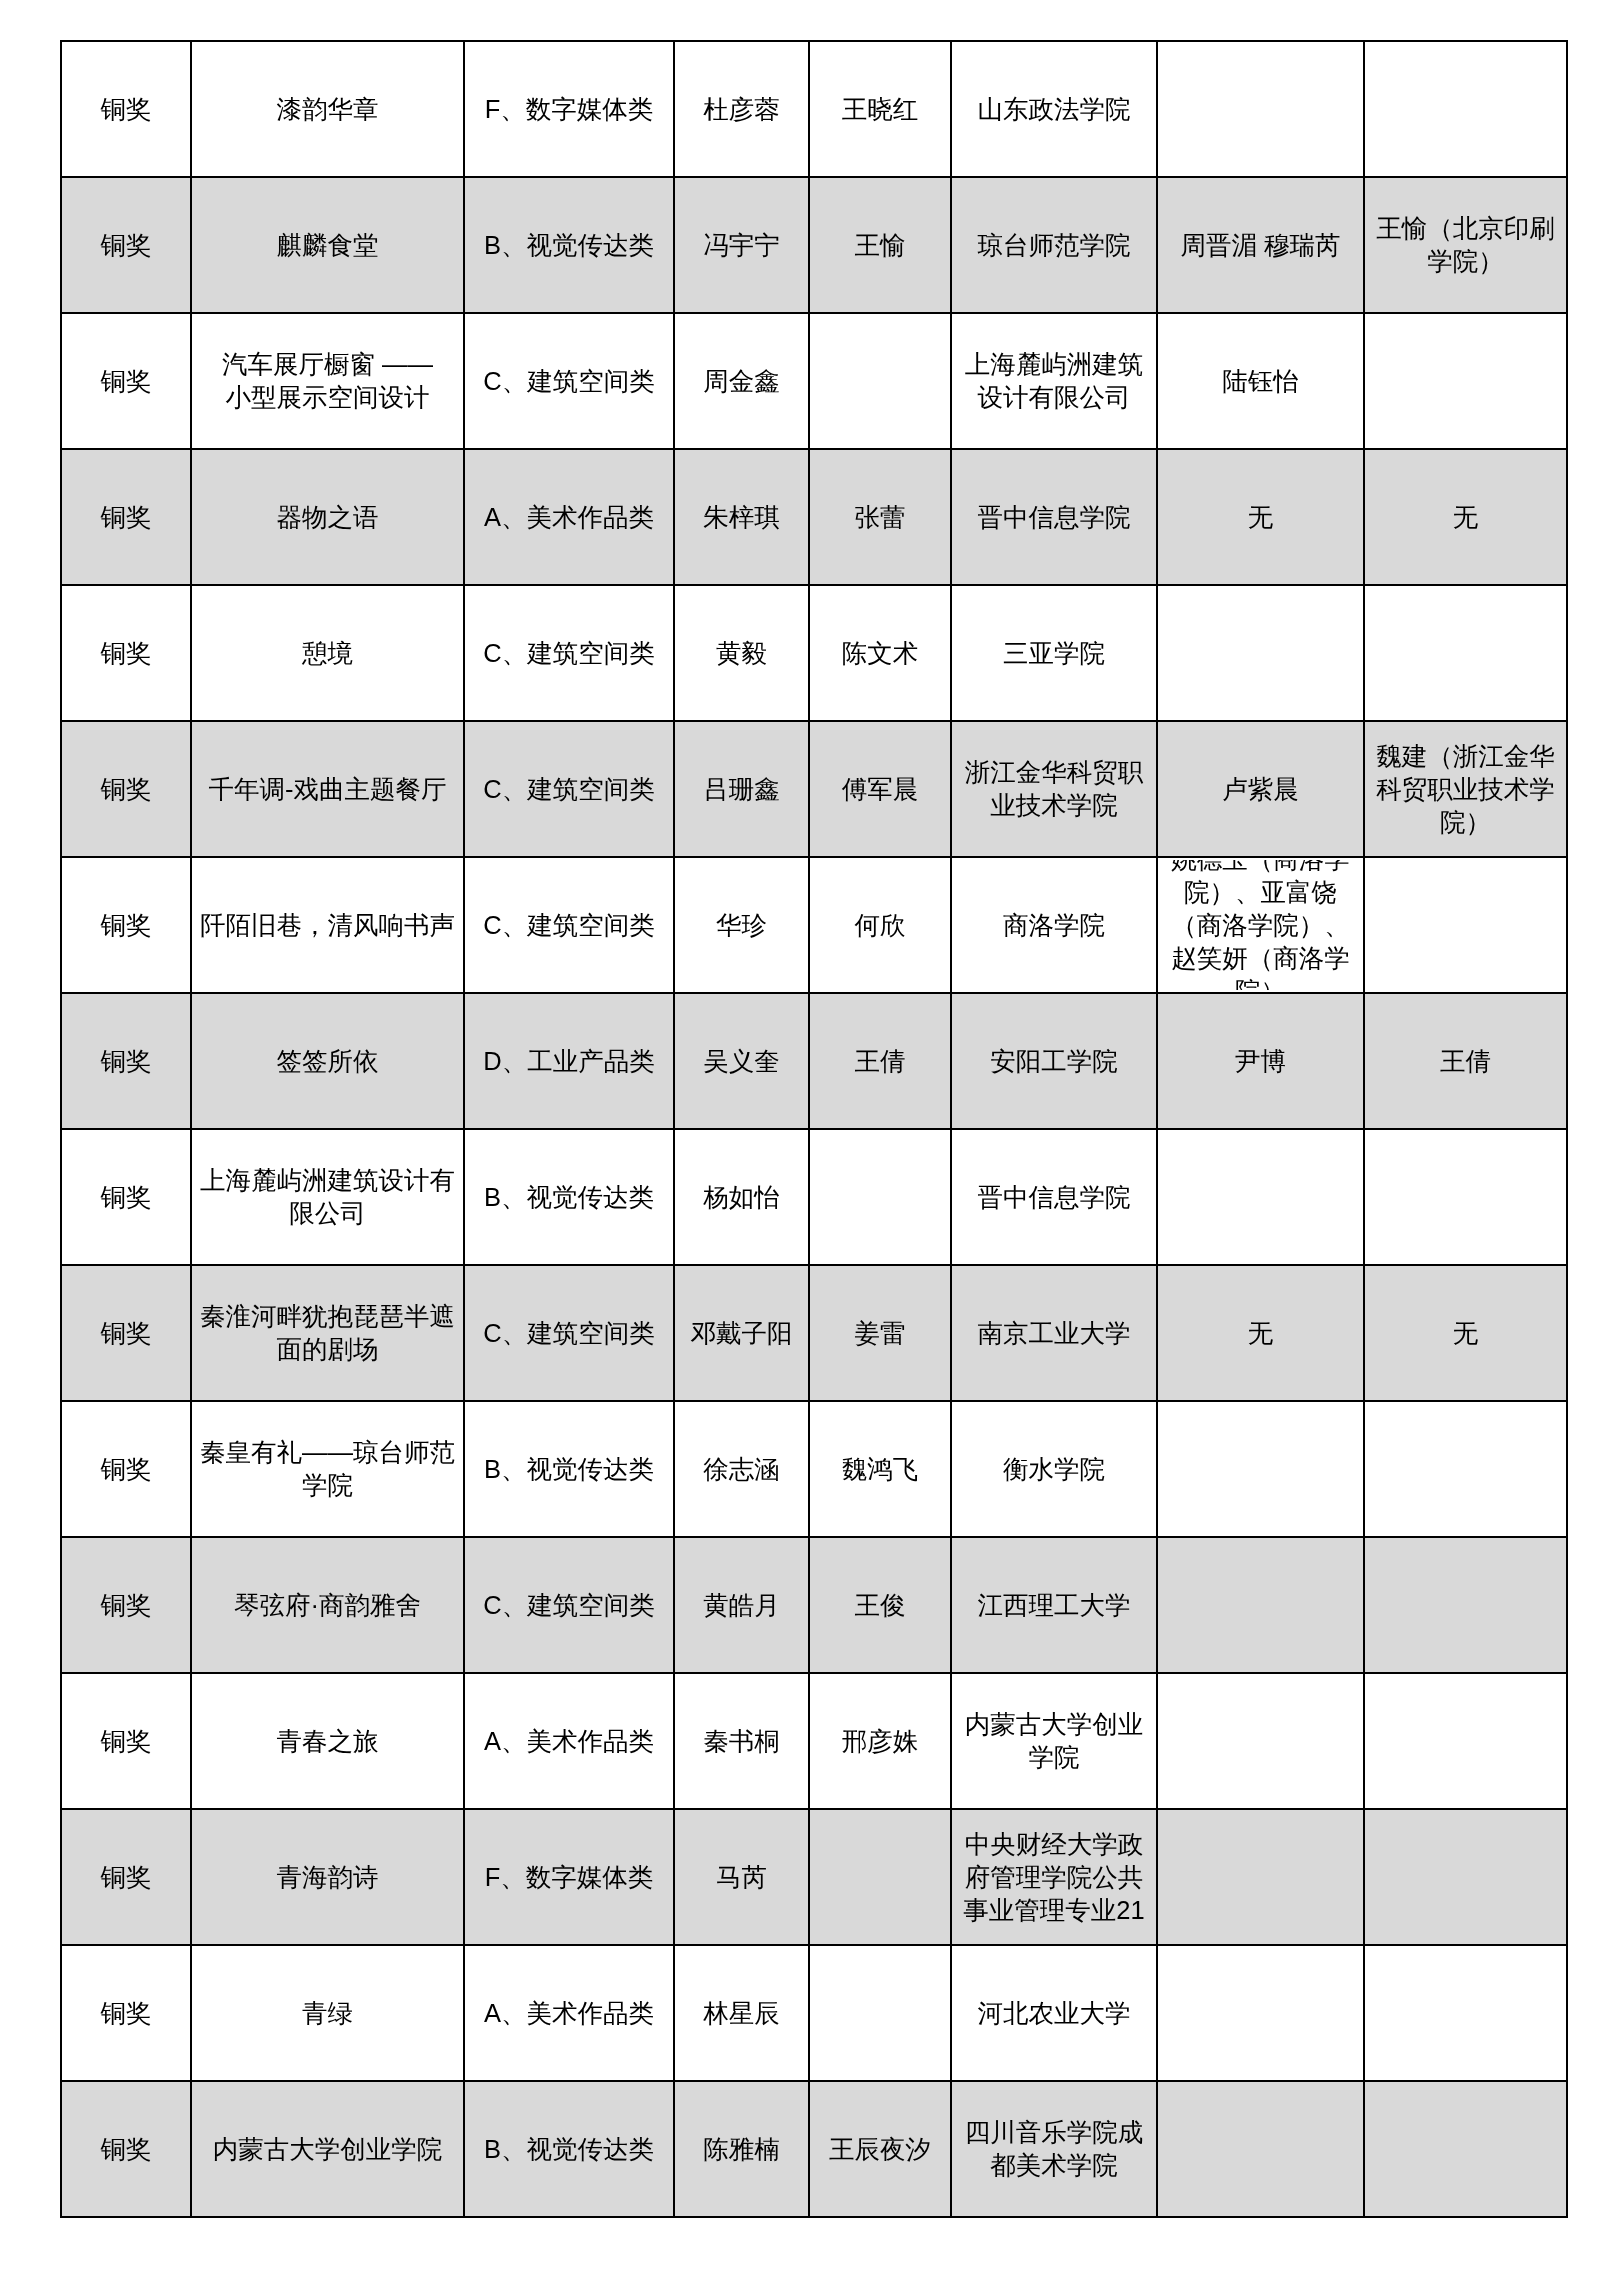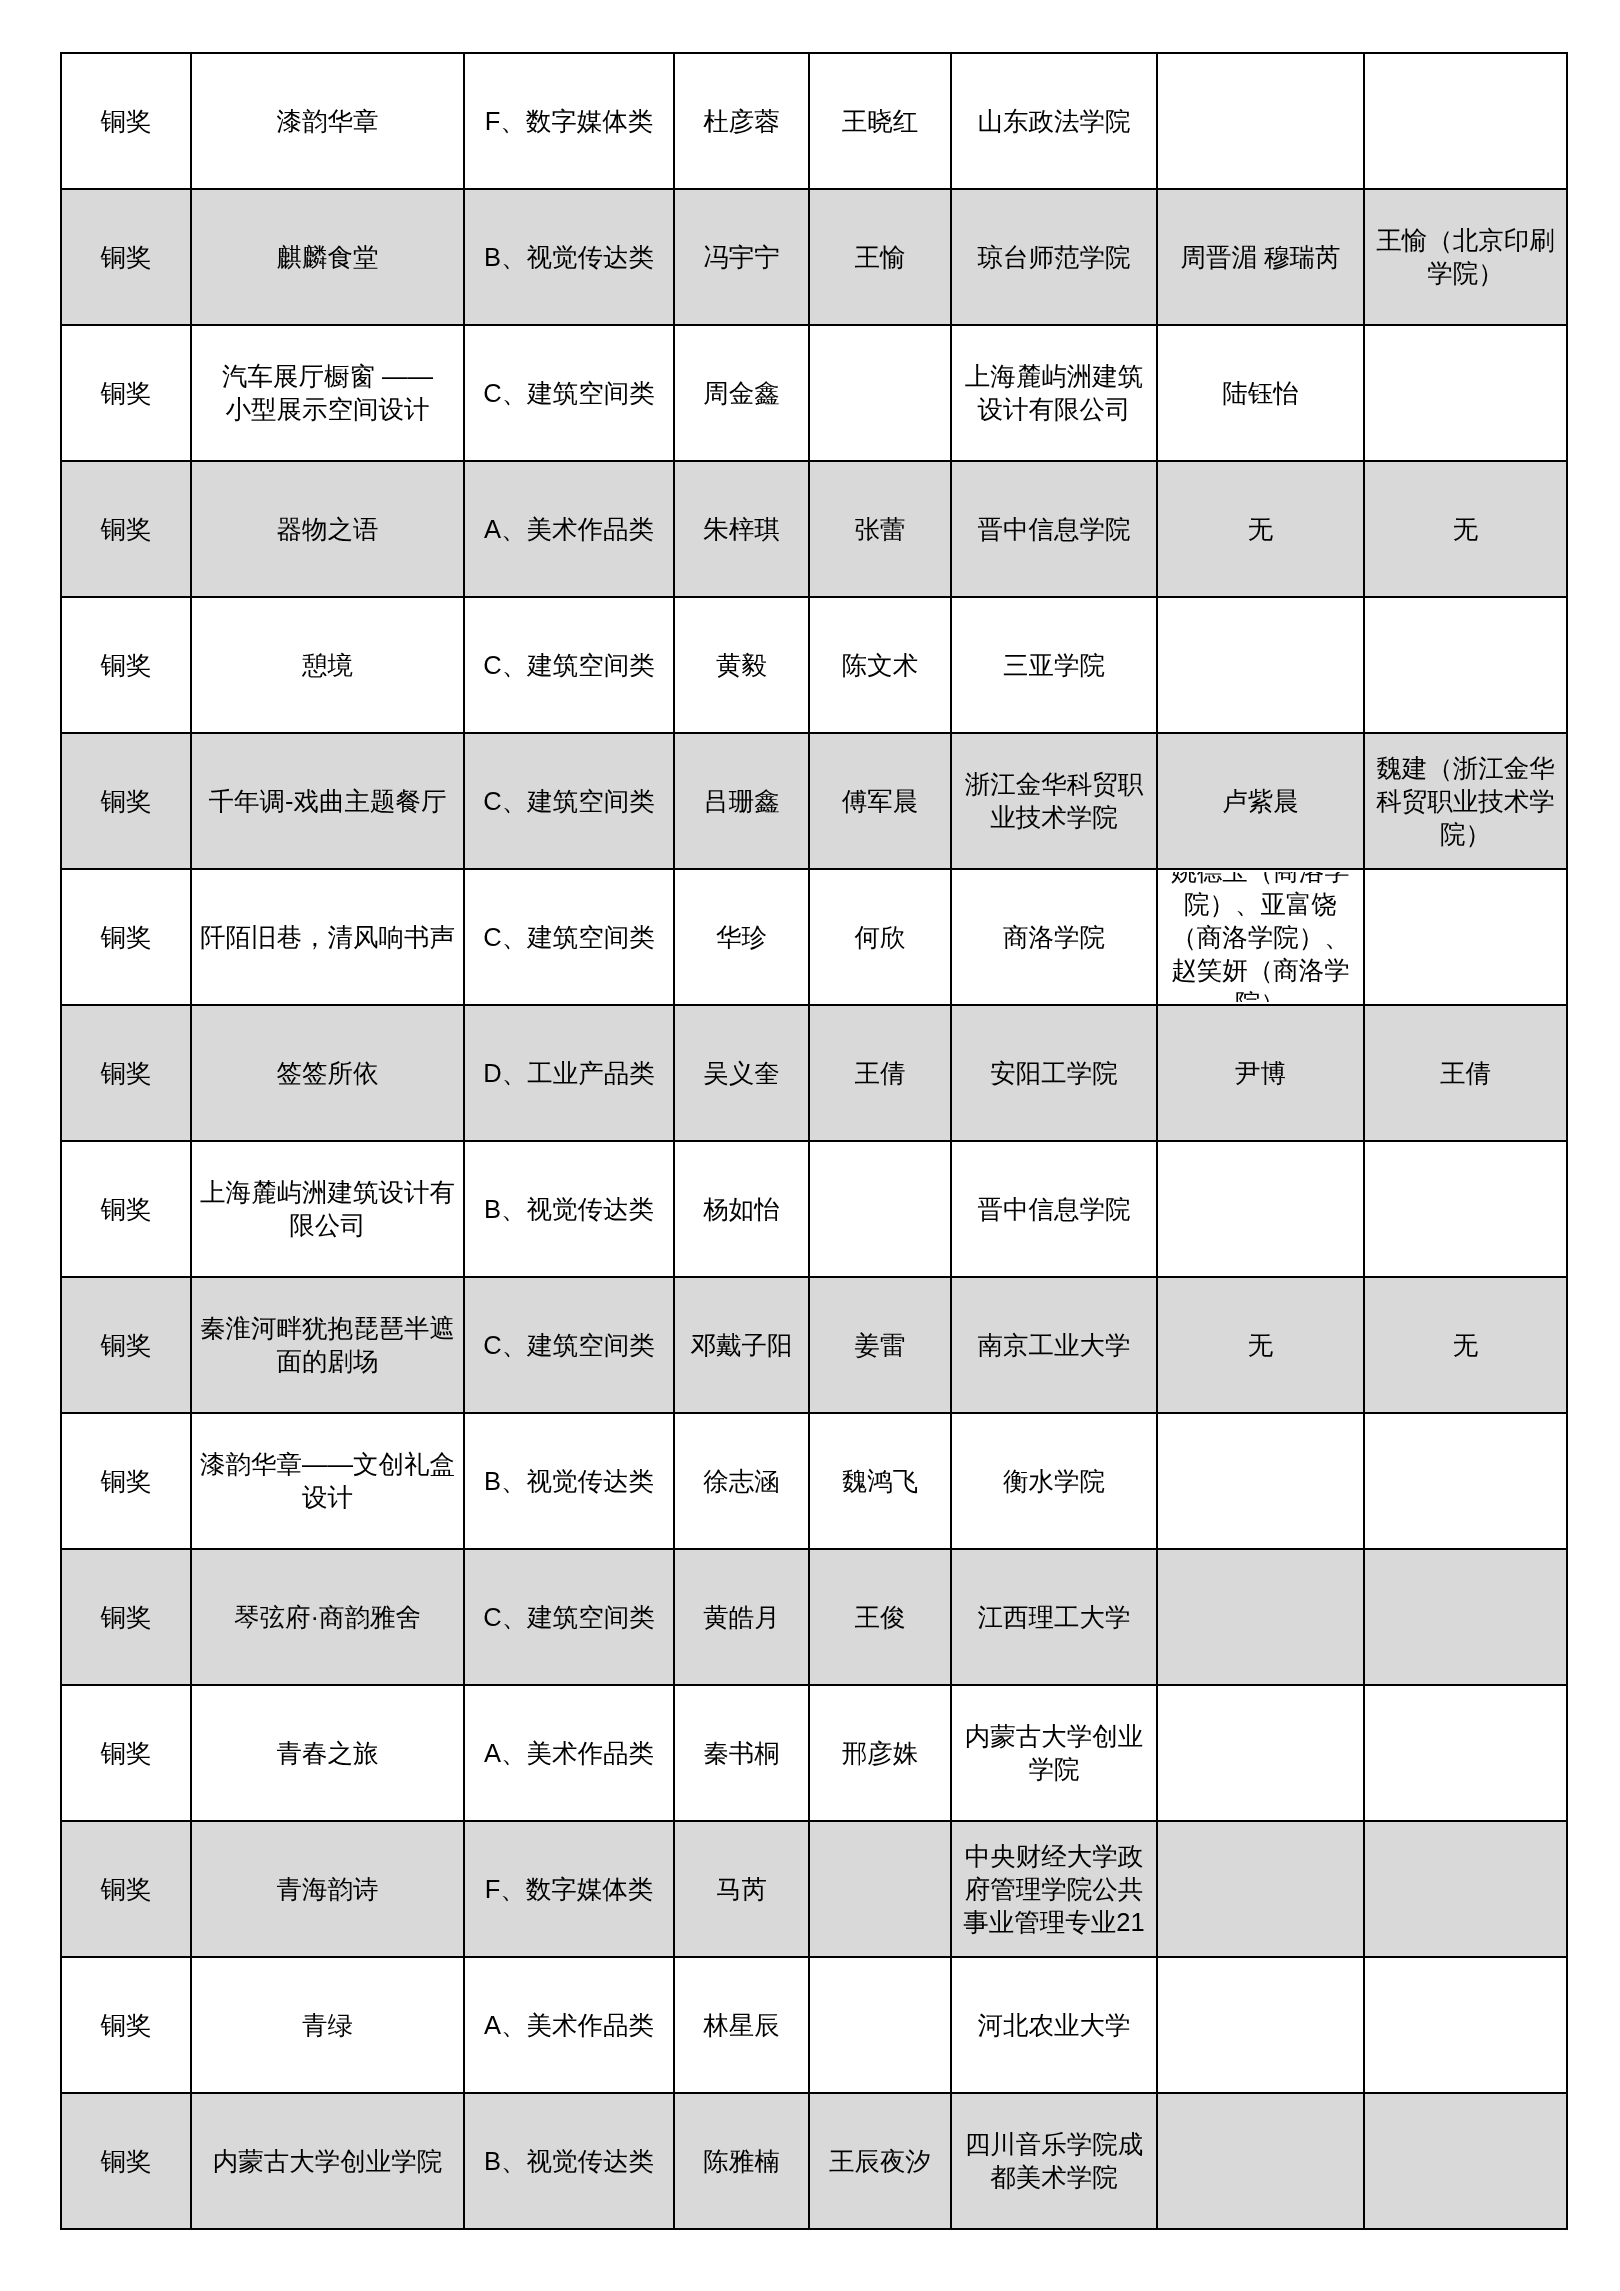--- a/index.html
+++ b/index.html
@@ -11,21 +11,21 @@
   .page {
     position: relative;
     width: 1620px;
     height: 2292px;
     background: #ffffff;
     overflow: hidden;
   }
   table.awards {
     position: absolute;
     left: 60px;
-    top: 52px;
+    top: 40px;
     border-collapse: collapse;
     table-layout: fixed;
   }
   col.c1 { width: 130px; }
   col.c2 { width: 273px; }
   col.c3 { width: 210px; }
   col.c4 { width: 135px; }
   col.c5 { width: 142px; }
   col.c6 { width: 206px; }
   col.c7 { width: 207px; }
@@ -331,21 +331,21 @@
           </td>
     <td>
             <div class="cell">无</div>
           </td>
   </tr>
         <tr class="odd">
     <td>
             <div class="cell">铜奖</div>
           </td>
     <td>
-            <div class="cell">漆韵华章——文创礼盒设计</div>
+            <div class="cell">秦皇有礼——琼台师范学院</div>
           </td>
     <td>
             <div class="cell">B、视觉传达类</div>
           </td>
     <td>
             <div class="cell">徐志涵</div>
           </td>
     <td>
             <div class="cell">魏鸿飞</div>
           </td>

